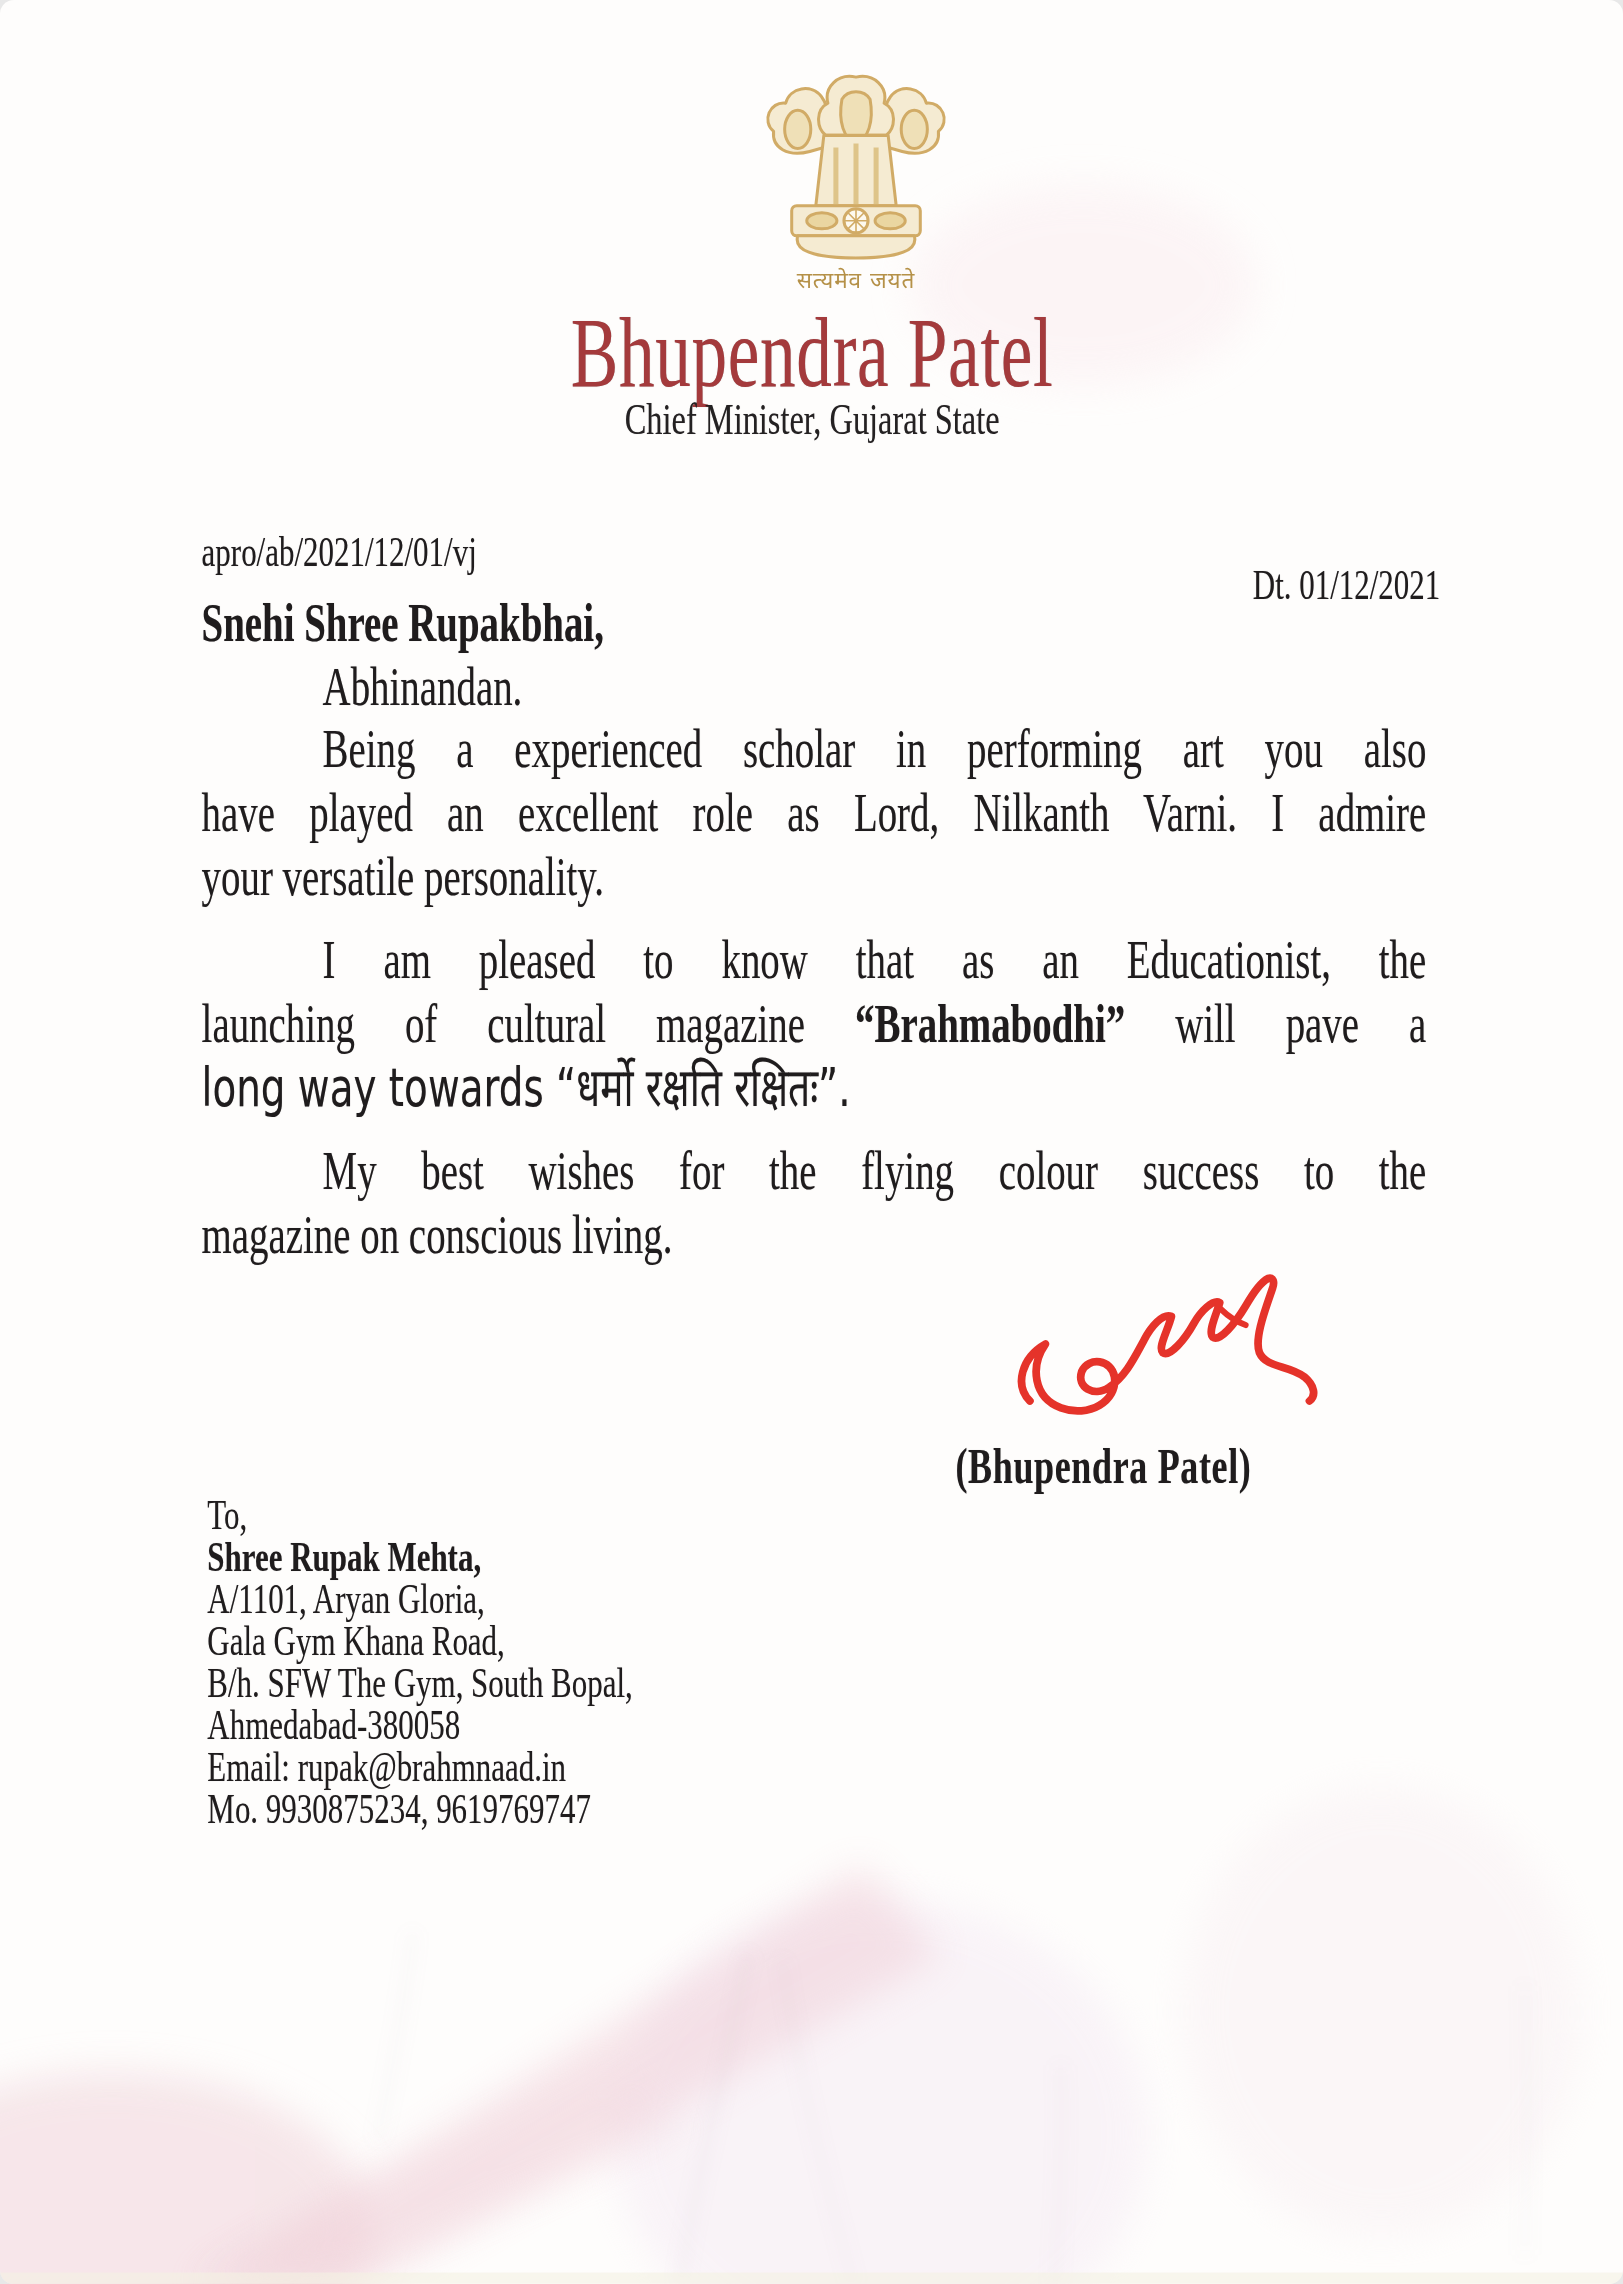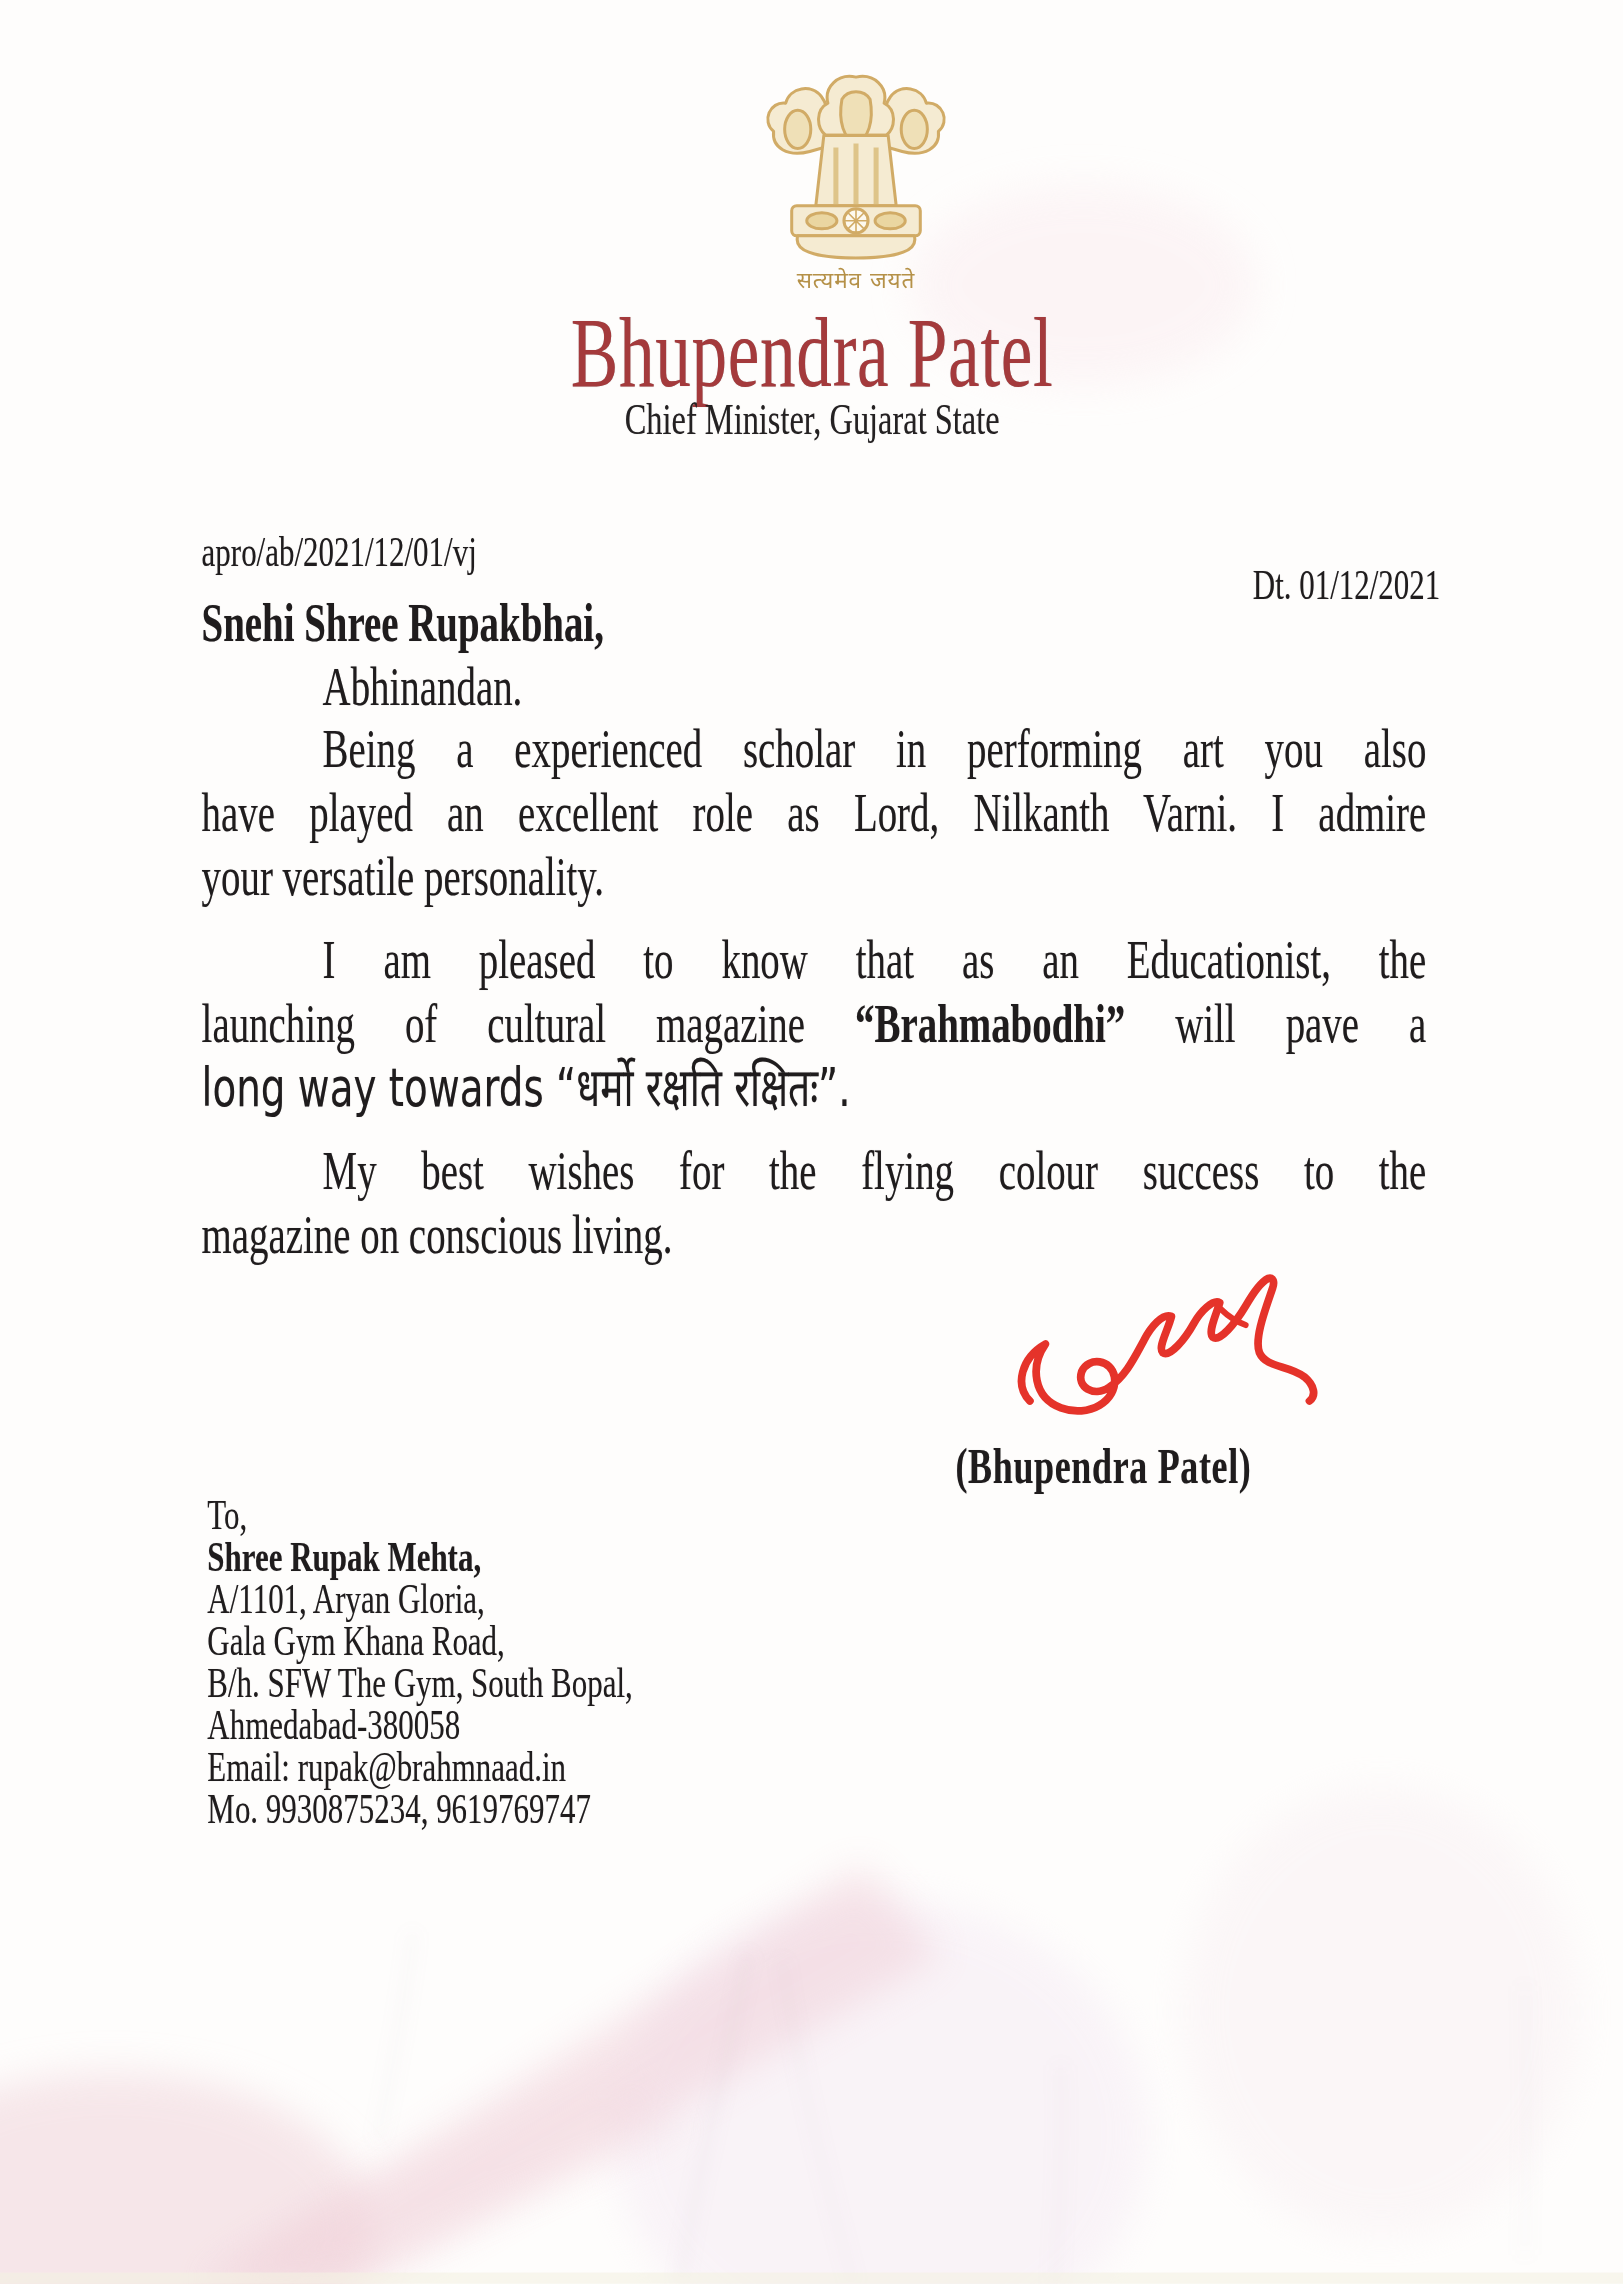--- a/index.html
+++ b/index.html
@@ -3,20 +3,21 @@
 <meta charset="utf-8">
 <style>
   html,body{margin:0;padding:0;background:#e8e8e8;}
   .page{
     position:relative;
     width:1623px;height:2284px;
     background:#fefdfc;
     overflow:hidden;
     font-family:"Liberation Serif","DejaVu Serif",serif;
     color:#1f1c1d;
+    border-radius:14px;
   }
   .wm{position:absolute;left:0;top:0;width:1623px;height:2284px;z-index:0;pointer-events:none;}
   .content{position:absolute;left:0;top:0;z-index:1;}
 
   
   .squeeze{
     position:absolute;left:0;top:0;
     width:2256px;height:2284px;
     transform:scaleX(0.72);
     transform-origin:0 0;

